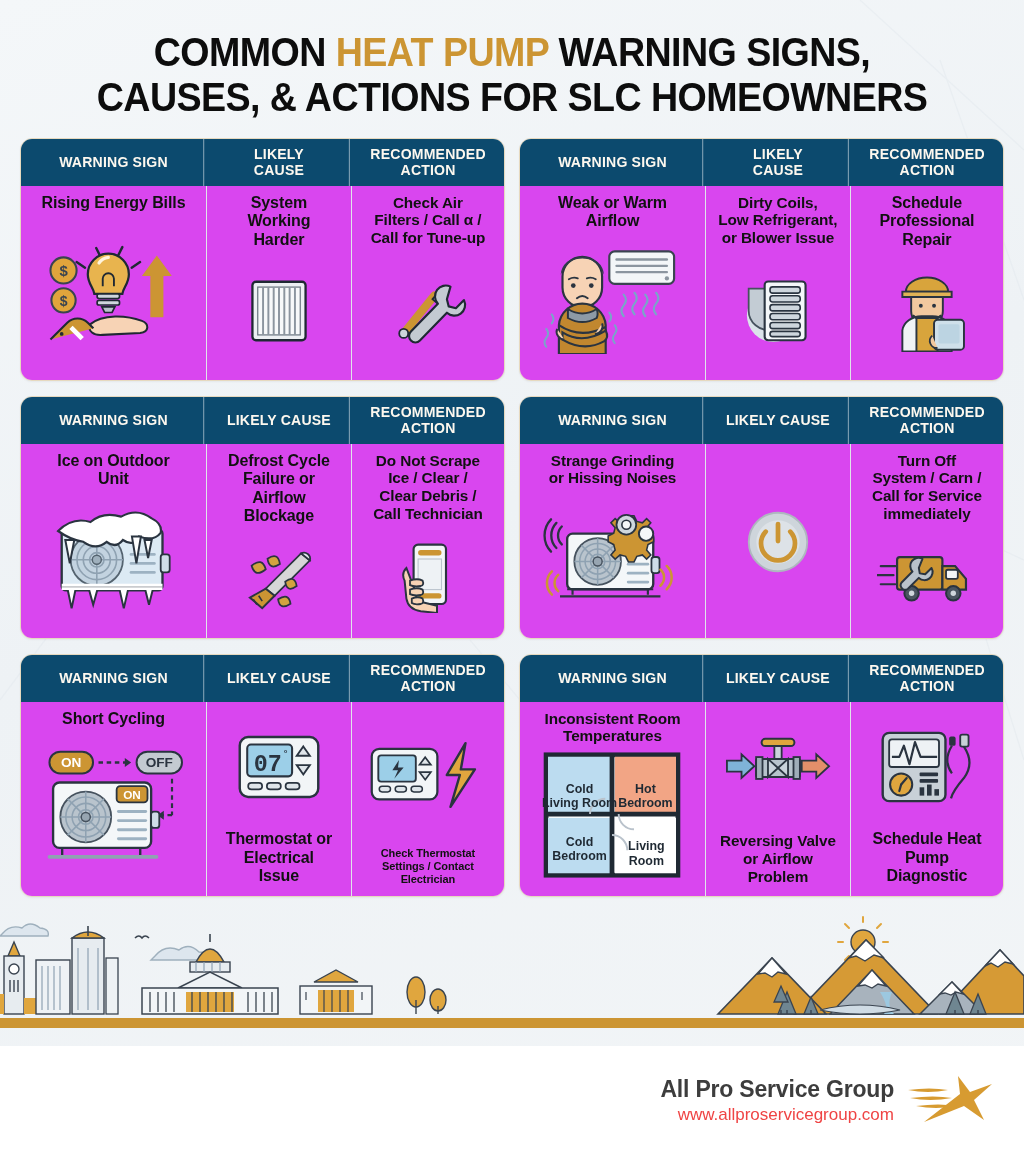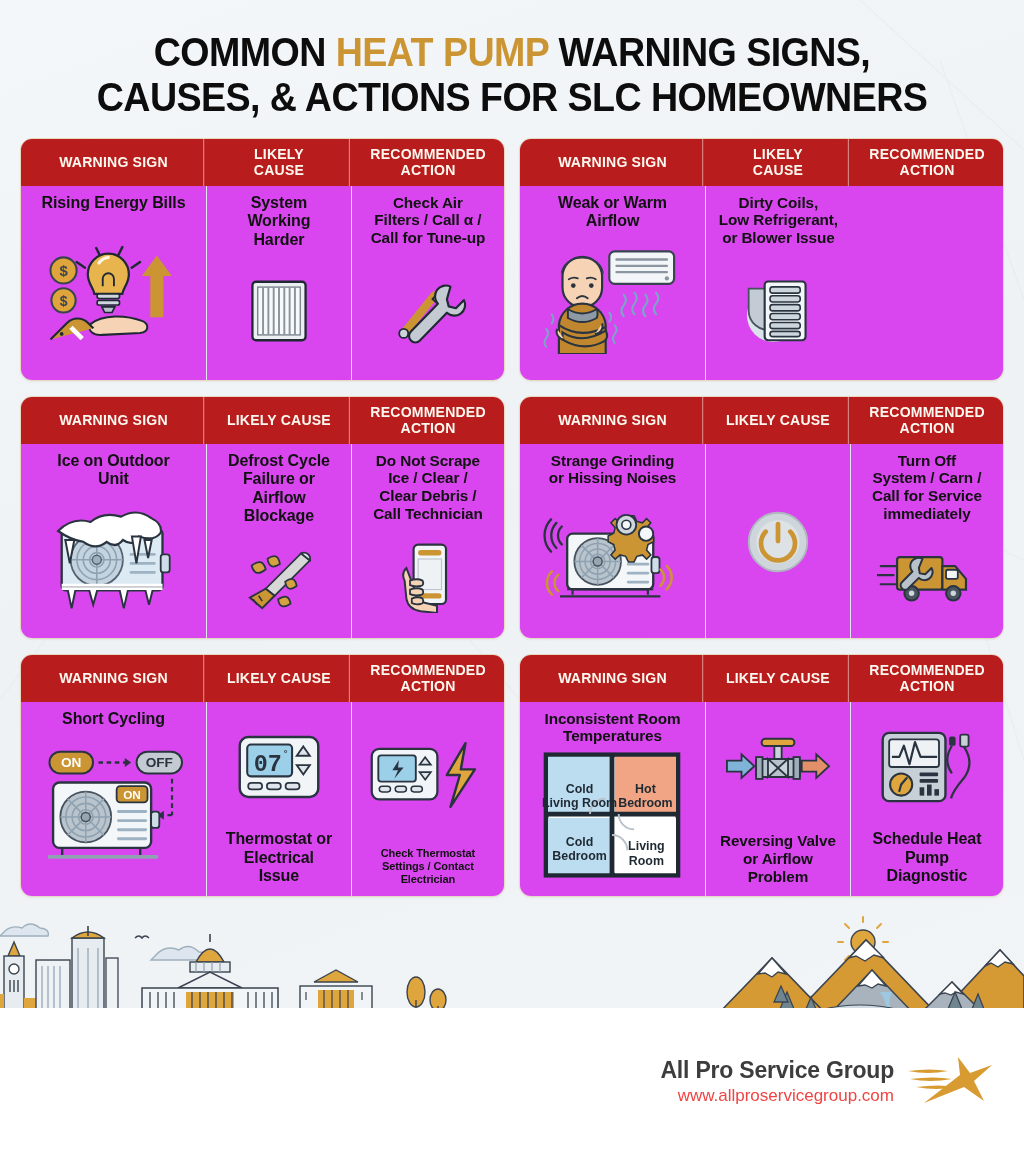--- a/index.html
+++ b/index.html
@@ -47,21 +47,21 @@
     border: 1px solid #e6d9bf;
     border-radius: 12px;
     overflow: hidden;
     display: flex;
     flex-direction: column;
     box-shadow: 0 1px 2px rgba(0,0,0,.05);
   }
   .card-head {
     display: grid;
     grid-template-columns: var(--c1) var(--c2) var(--c3);
-    background: #b91c1c;
+    background: #0c4a6e;
     min-height: 47px;
   }
   .hcell {
     color: #fdf8ef;
     font-weight: 800;
     font-size: 14.5px;
     line-height: 1.12;
     letter-spacing: .2px;
     text-align: center;
     display: flex; align-items: center; justify-content: center;
@@ -108,21 +108,21 @@
   
   .scenery { position: absolute; left: 0; right: 0; bottom: 132px; height: 108px; }
   .ground-bar {
     position: absolute; left: 0; right: 0; bottom: 126px;
     height: 10px; background: #cc9533;
   }
 
   
   .footer {
     position: absolute; left: 0; right: 0; bottom: 0;
-    height: 146px; background: #ffffff;
+    height: 108px; background: #ffffff;
     display: flex; align-items: center; justify-content: flex-end;
     padding-right: 30px; gap: 14px;
   }
   .brand { text-align: right; }
   .brand-name {
     font-weight: 800; font-size: 23px; color: #3d3d3d; letter-spacing: -0.2px;
   }
   .brand-url { font-size: 17px; color: #ef4444; margin-top: 2px; }
 </style>
 </head>
@@ -291,20 +291,44 @@
             <path d="M12 18 h26 v46 a22 22 0 0 1 -26 -22z" fill="#c3ccd4" stroke="#46525e" stroke-width="2"></path>
             <rect x="30" y="10" width="46" height="66" rx="4" fill="#f4f7f9" stroke="#2a3440" stroke-width="2.4"></rect>
             <g fill="#ced6dd" stroke="#2a3440" stroke-width="1.8">
               <rect x="36" y="16" width="34" height="7" rx="3"></rect>
               <rect x="36" y="26" width="34" height="7" rx="3"></rect>
               <rect x="36" y="36" width="34" height="7" rx="3"></rect>
               <rect x="36" y="46" width="34" height="7" rx="3"></rect>
               <rect x="36" y="56" width="34" height="7" rx="3"></rect>
               <rect x="36" y="66" width="34" height="6" rx="3"></rect>
             </g>
+          </svg>
+        </div>
+      </div>
+      <div class="bcell vcenter">
+        <div class="cell-text" style="white-space:pre-line">Schedule
+Professional
+Repair</div>
+        <div class="art pad-t">
+          <svg viewBox="0 0 100 92" width="88" height="82">
+
+            <path d="M26 24 a24 16 0 0 1 48 0 z" fill="#d8a43c" stroke="#2a3440" stroke-width="2.2"></path>
+            <path d="M22 24 h56 v6 h-56z" fill="#e0b255" stroke="#2a3440" stroke-width="2.2"></path>
+
+            <path d="M32 30 h36 v16 a18 18 0 0 1 -36 0z" fill="#f2c99f" stroke="#2a3440" stroke-width="2.2"></path>
+            <circle cx="43" cy="40" r="2.2" fill="#2a3440"></circle>
+              <circle cx="58" cy="40" r="2.2" fill="#2a3440"></circle>
+
+            <path d="M22 92 v-24 a22 18 0 0 1 22 -16 h12 a22 18 0 0 1 22 16 v24z" fill="#f0f3f5" stroke="#2a3440" stroke-width="2.2"></path>
+            <path d="M38 54 h24 v38 h-24z" fill="#d8a43c" stroke="#2a3440" stroke-width="2.2"></path>
+            <path d="M38 54 l-4 -3 M62 54 l4 -3" stroke="#2a3440" stroke-width="2.4"></path>
+
+            <rect x="58" y="56" width="34" height="34" rx="4" fill="#cfe0ea" stroke="#2a3440" stroke-width="2.2"></rect>
+            <rect x="63" y="61" width="24" height="22" rx="2" fill="#bcd4e2"></rect>
+            <path d="M56 74 a8 8 0 0 0 6 14" fill="#f2c99f" stroke="#2a3440" stroke-width="2"></path>
           </svg>
         </div>
       </div>
     </div>
   </div>
 
   <div class="card" style="--c1:38.5%;--c2:30%;--c3:31.5%;">
     <div class="card-head">
       <div class="hcell" style="white-space:pre-line">WARNING SIGN</div>
       <div class="hcell" style="white-space:pre-line">LIKELY CAUSE</div>

